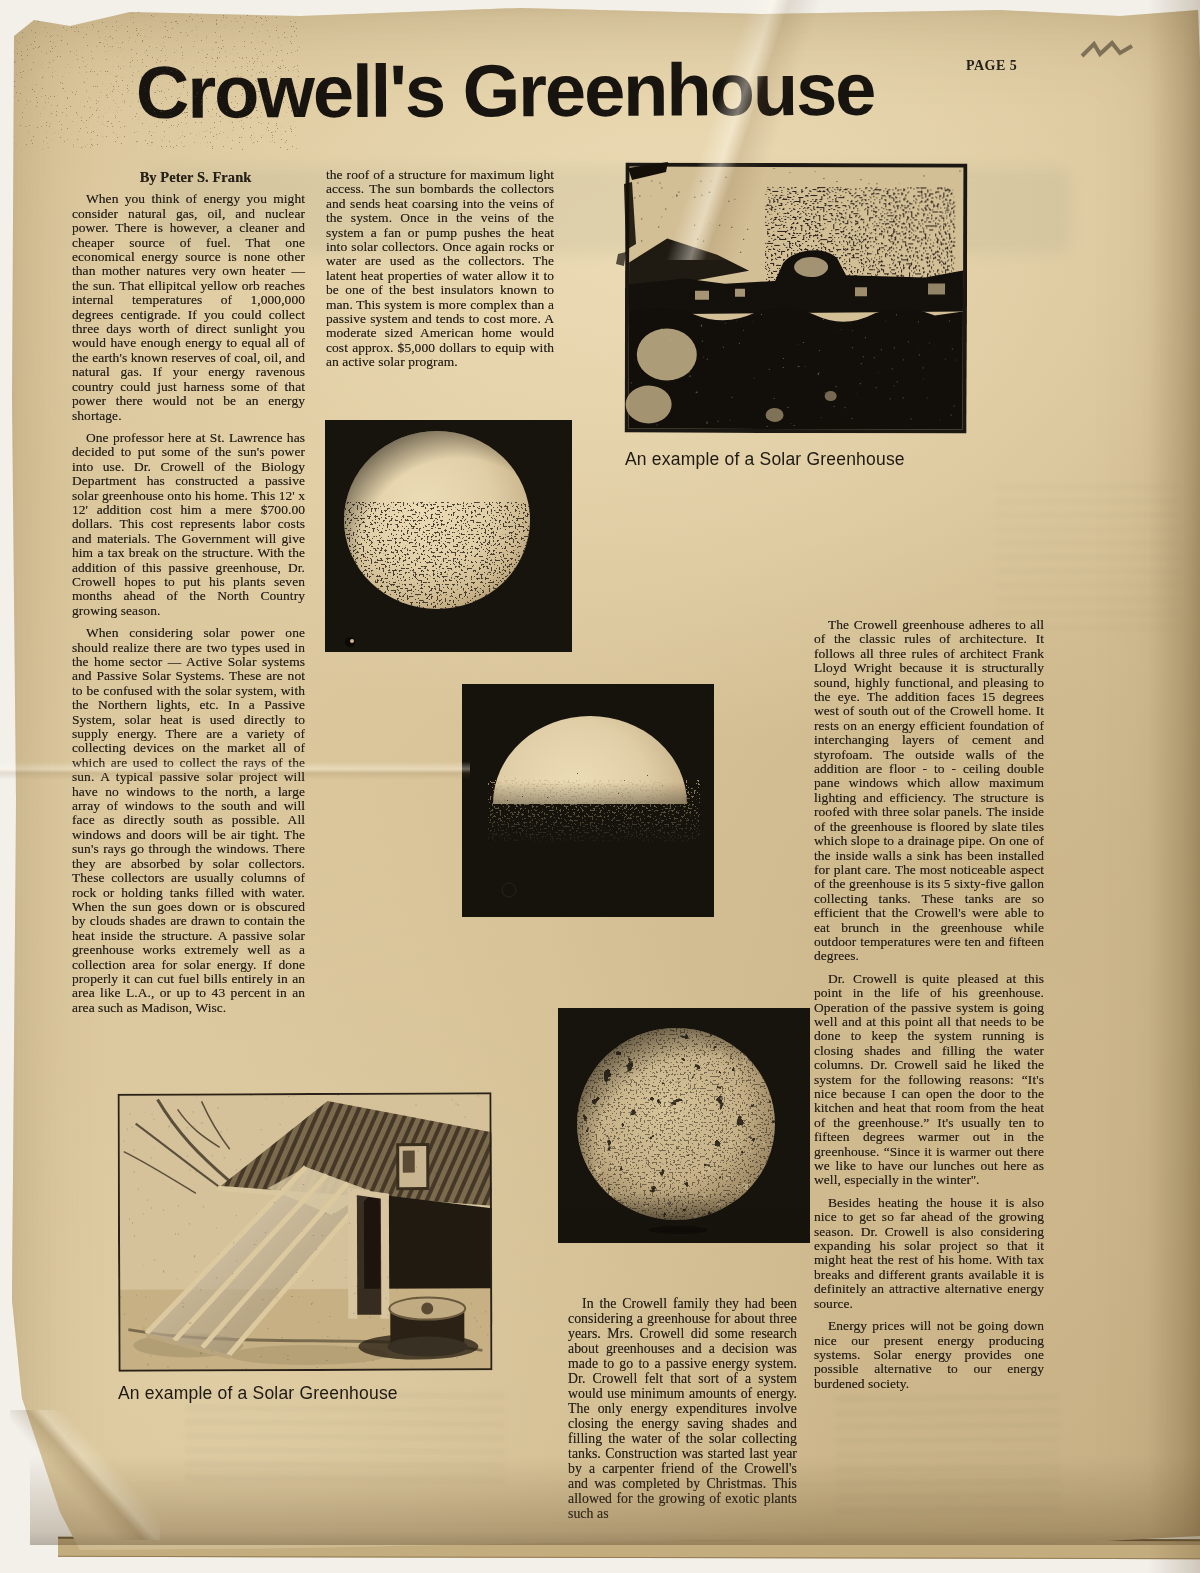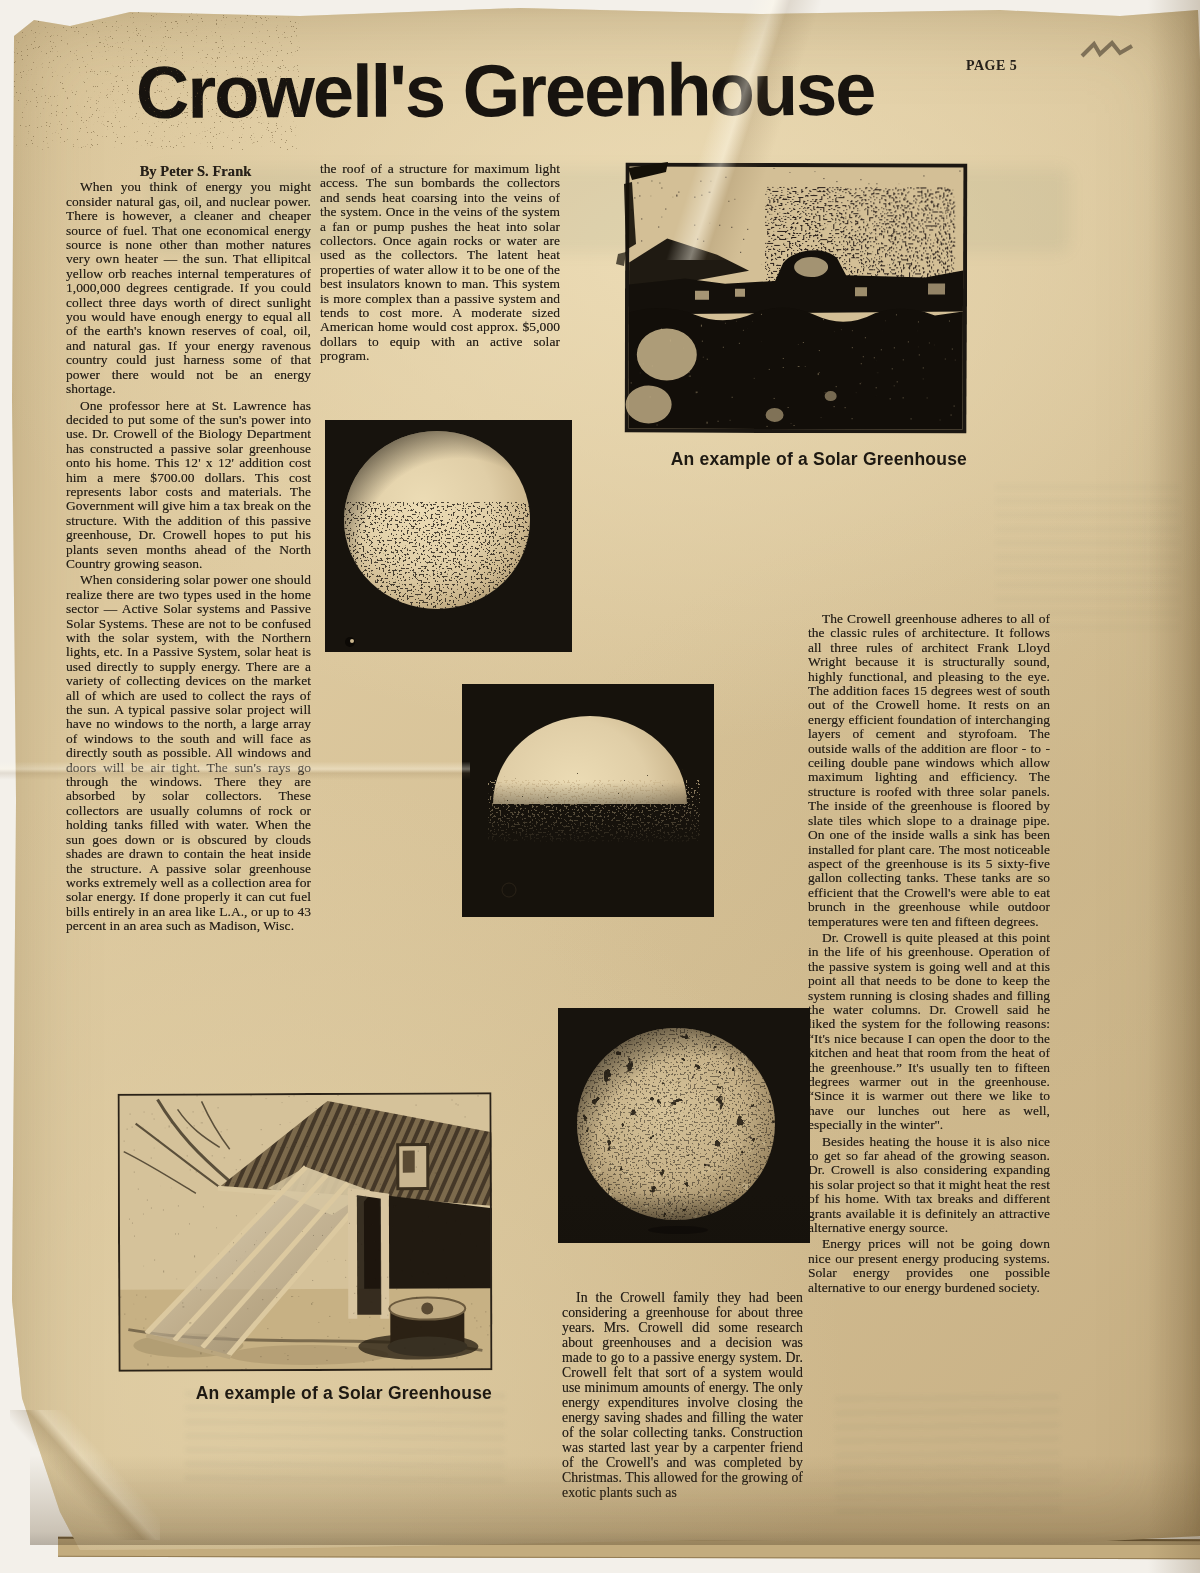--- a/index.html
+++ b/index.html
@@ -27,29 +27,29 @@
   .under-strip{position:absolute;left:58px;top:1538px;width:1142px;height:17px;z-index:0;
     background:#c3ac7e;border-top:2px solid #6a5634;border-bottom:1px solid #937c53;
     transform:rotate(.12deg);}
   .headline{position:absolute;left:136px;top:48px;width:860px;z-index:4;
     font-family:"Liberation Sans", sans-serif;font-weight:bold;font-size:74px;
     letter-spacing:-2px;color:#181410;transform:rotate(-.25deg);}
   .page-label{position:absolute;left:966px;top:58px;z-index:4;font-weight:bold;
     font-size:14px;letter-spacing:.5px;color:#25201a;}
   .body-col{position:absolute;z-index:4;font-size:13.5px;line-height:14.4px;color:#262019;
     text-align:justify;letter-spacing:.05px;text-shadow:0 0 .5px rgba(38,32,25,.55);}
-  .body-col p{margin:2px;text-indent:14px;}
+  .body-col p{margin:8px;text-indent:14px;}
   .body-col p.no-indent{text-indent:0;}
   .byline{text-align:center;font-weight:bold;font-size:14.5px;margin:0 0 3px 0;text-indent:0;}
   .col1{left:64px;top:162px;width:249px;}
   .col2{left:318px;top:160px;width:244px;}
   .col3{left:806px;top:610px;width:246px;}
   .col4{left:560px;top:1288px;width:245px;height:256px;overflow:hidden;font-size:13.8px;line-height:15px;}
-  .caption{position:absolute;z-index:4;font-family:"Liberation Sans", sans-serif;font-weight:bold;
-    font-size:17.5px;color:#1e1912;text-align:right;letter-spacing:.2px;}
+  .caption{position:absolute;z-index:4;font-family:"Liberation Sans", sans-serif;font-weight:normal;
+    font-size:17.5px;color:#1e1912;text-align:left;letter-spacing:.2px;}
   .caption-top{left:625px;top:449px;width:342px;}
   .caption-bottom{left:118px;top:1383px;width:374px;}
   .photo{position:absolute;z-index:4;}
   .photo svg{display:block;}
   .p-landscape{left:625px;top:163px;width:342px;height:270px;transform:rotate(.2deg);}
   .p-orb1{left:325px;top:420px;width:247px;height:232px;}
   .p-orb2{left:462px;top:684px;width:252px;height:233px;}
   .p-orb3{left:558px;top:1008px;width:252px;height:235px;}
   .p-greenhouse{left:118px;top:1093px;width:374px;height:278px;transform:rotate(-.2deg);}
   .ink-marks{position:absolute;z-index:5;pointer-events:none;}

